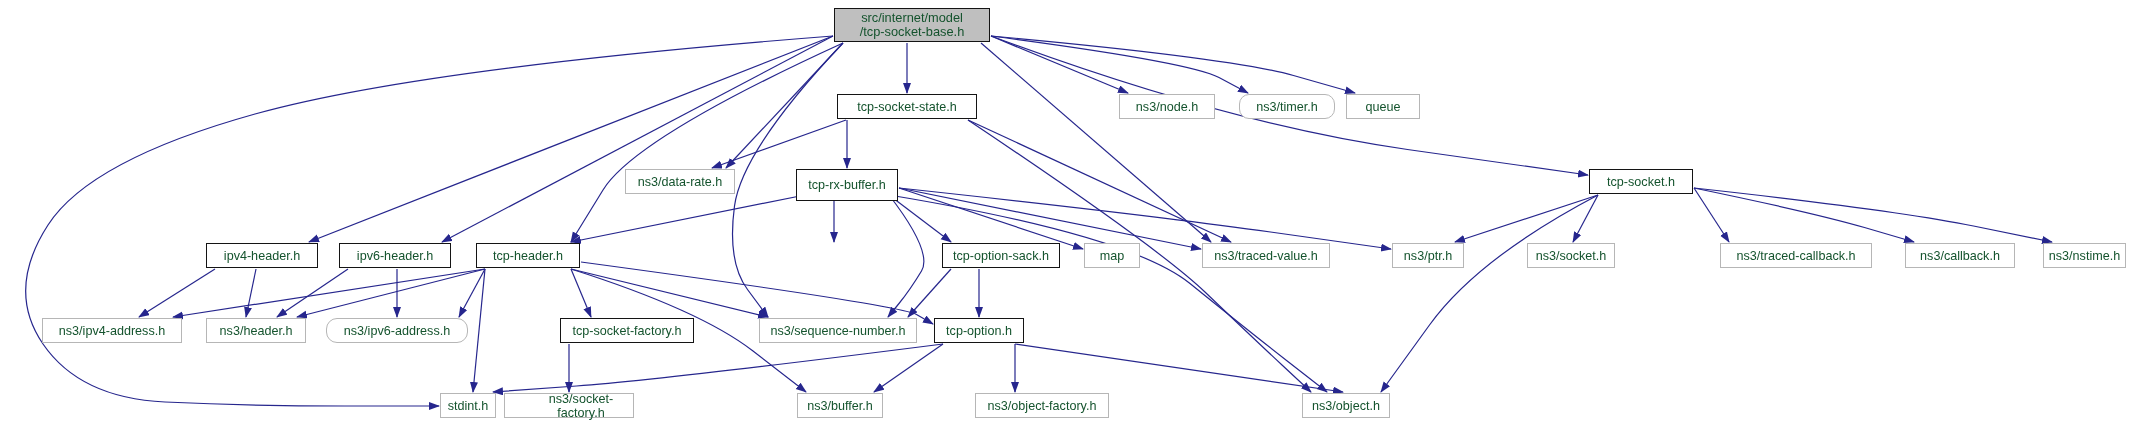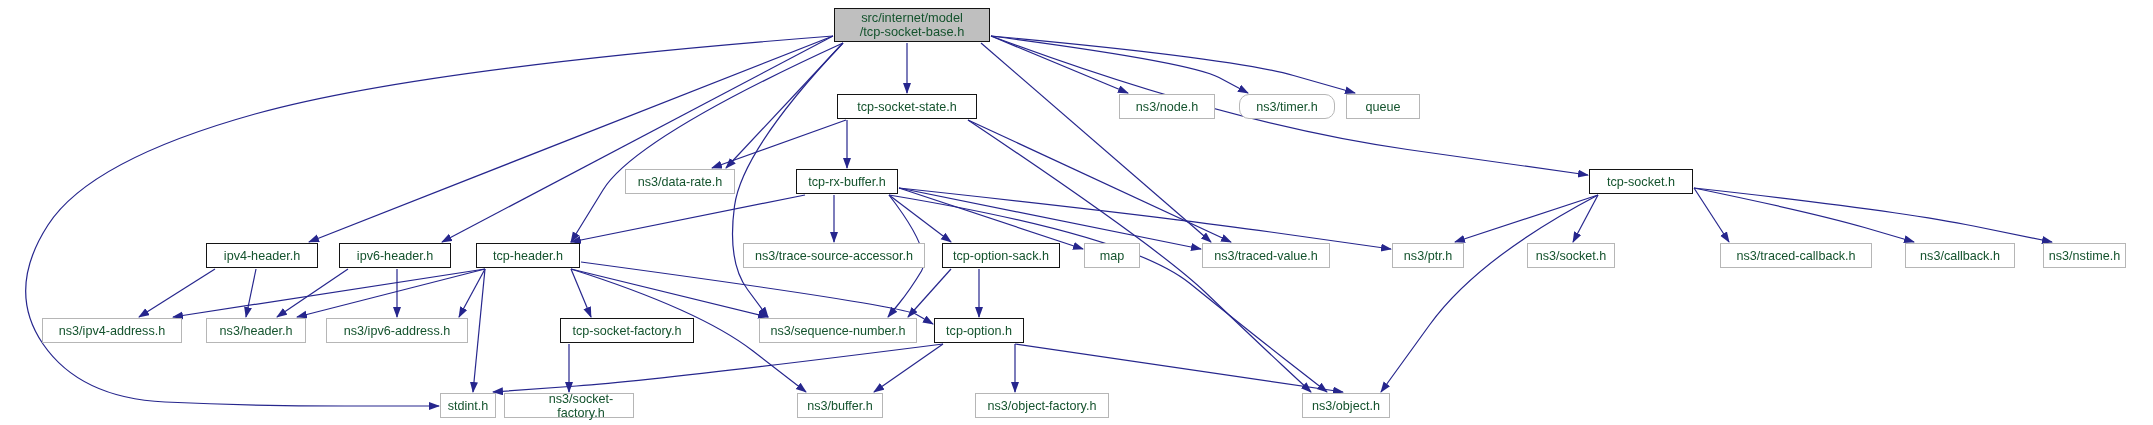--- a/index.html
+++ b/index.html
@@ -73,37 +73,36 @@
       <path d="M1015,344 L1015,392" fill="none" stroke="#26268D" stroke-width="1.2" marker-end="url(#arrow)"></path>
       <path d="M569,344 L569,392" fill="none" stroke="#26268D" stroke-width="1.2" marker-end="url(#arrow)"></path>
     </svg>
 <div class="node main" style="left: 834px; top: 8px; width: 156px; height: 34px; border-color: rgb(20, 20, 20); background: rgb(191, 191, 191);">src/internet/model
 /tcp-socket-base.h</div>
     <div class="node internal" style="left: 837px; top: 94px; width: 140px; height: 25px; border-color: rgb(20, 20, 20);">tcp-socket-state.h</div>
     <div class="node external" style="left: 1119px; top: 94px; width: 96px; height: 25px; border-color: rgb(182, 182, 182);">ns3/node.h</div>
     <div class="node external" style="left: 1239px; top: 94px; width: 96px; height: 25px; border-color: rgb(182, 182, 182); border-radius: 10px;">ns3/timer.h</div>
     <div class="node external" style="left: 1346px; top: 94px; width: 74px; height: 25px; border-color: rgb(182, 182, 182);">queue</div>
     <div class="node external" style="left: 625px; top: 169px; width: 110px; height: 25px; border-color: rgb(182, 182, 182);">ns3/data-rate.h</div>
-    <div class="node internal" style="left: 796px; top: 169px; width: 102px; height: 25px; border-color: rgb(20, 20, 20);">tcp-rx-buffer.h</div>
+    <div class="node internal" style="left: 796px; top: 169px; width: 102px; height: 32px; border-color: rgb(20, 20, 20);">tcp-rx-buffer.h</div>
     <div class="node internal" style="left: 1589px; top: 169px; width: 104px; height: 25px; border-color: rgb(20, 20, 20);">tcp-socket.h</div>
     <div class="node internal" style="left: 206px; top: 243px; width: 112px; height: 25px; border-color: rgb(20, 20, 20);">ipv4-header.h</div>
     <div class="node internal" style="left: 339px; top: 243px; width: 112px; height: 25px; border-color: rgb(20, 20, 20);">ipv6-header.h</div>
     <div class="node internal" style="left: 476px; top: 243px; width: 104px; height: 25px; border-color: rgb(20, 20, 20);">tcp-header.h</div>
-    <div class="node external" style="left: 743px; top: 243px; width: 182px; height: 25px; border-color: rgb(182, 182, 182);">ns3/trace-source-accessor.h</div>
     <div class="node internal" style="left: 942px; top: 243px; width: 118px; height: 25px; border-color: rgb(20, 20, 20);">tcp-option-sack.h</div>
     <div class="node external" style="left: 1084px; top: 243px; width: 56px; height: 25px; border-color: rgb(182, 182, 182);">map</div>
     <div class="node external" style="left: 1202px; top: 243px; width: 128px; height: 25px; border-color: rgb(182, 182, 182);">ns3/traced-value.h</div>
     <div class="node external" style="left: 1392px; top: 243px; width: 72px; height: 25px; border-color: rgb(182, 182, 182);">ns3/ptr.h</div>
     <div class="node external" style="left: 1527px; top: 243px; width: 88px; height: 25px; border-color: rgb(182, 182, 182);">ns3/socket.h</div>
     <div class="node external" style="left: 1720px; top: 243px; width: 152px; height: 25px; border-color: rgb(182, 182, 182);">ns3/traced-callback.h</div>
     <div class="node external" style="left: 1905px; top: 243px; width: 110px; height: 25px; border-color: rgb(182, 182, 182);">ns3/callback.h</div>
     <div class="node external" style="left: 2043px; top: 243px; width: 83px; height: 25px; border-color: rgb(182, 182, 182);">ns3/nstime.h</div>
     <div class="node external" style="left: 42px; top: 318px; width: 140px; height: 25px; border-color: rgb(182, 182, 182);">ns3/ipv4-address.h</div>
     <div class="node external" style="left: 206px; top: 318px; width: 100px; height: 25px; border-color: rgb(182, 182, 182);">ns3/header.h</div>
-    <div class="node external" style="left: 326px; top: 318px; width: 142px; height: 25px; border-color: rgb(182, 182, 182);">ns3/ipv6-address.h</div>
+    <div class="node external" style="left: 326px; top: 318px; width: 142px; height: 25px; border-color: rgb(182, 182, 182); border-radius: 11px;">ns3/ipv6-address.h</div>
     <div class="node internal" style="left: 560px; top: 318px; width: 134px; height: 25px; border-color: rgb(20, 20, 20);">tcp-socket-factory.h</div>
     <div class="node external" style="left: 759px; top: 318px; width: 158px; height: 25px; border-color: rgb(182, 182, 182);">ns3/sequence-number.h</div>
     <div class="node internal" style="left: 934px; top: 318px; width: 90px; height: 25px; border-color: rgb(20, 20, 20);">tcp-option.h</div>
     <div class="node external" style="left: 440px; top: 393px; width: 56px; height: 25px; border-color: rgb(182, 182, 182);">stdint.h</div>
     <div class="node external" style="left: 504px; top: 393px; width: 130px; height: 25px; border-color: rgb(182, 182, 182); padding-left: 24px;">ns3/socket-factory.h</div>
     <div class="node external" style="left: 797px; top: 393px; width: 86px; height: 25px; border-color: rgb(182, 182, 182);">ns3/buffer.h</div>
     <div class="node external" style="left: 975px; top: 393px; width: 134px; height: 25px; border-color: rgb(182, 182, 182);">ns3/object-factory.h</div>
     <div class="node external" style="left: 1302px; top: 393px; width: 88px; height: 25px; border-color: rgb(182, 182, 182);">ns3/object.h</div>
   </div>
 

